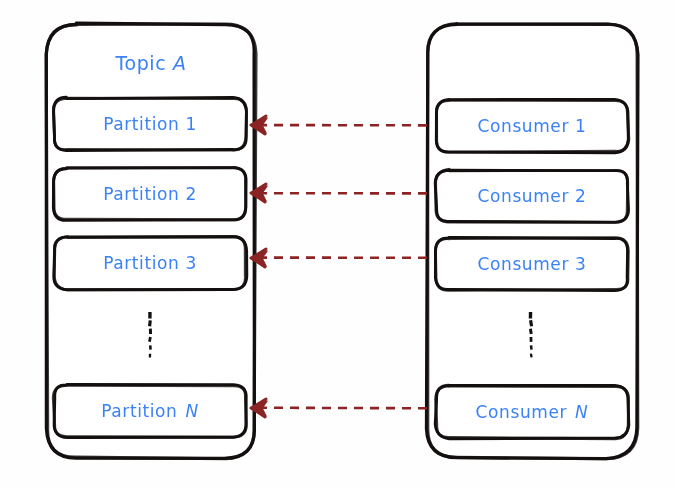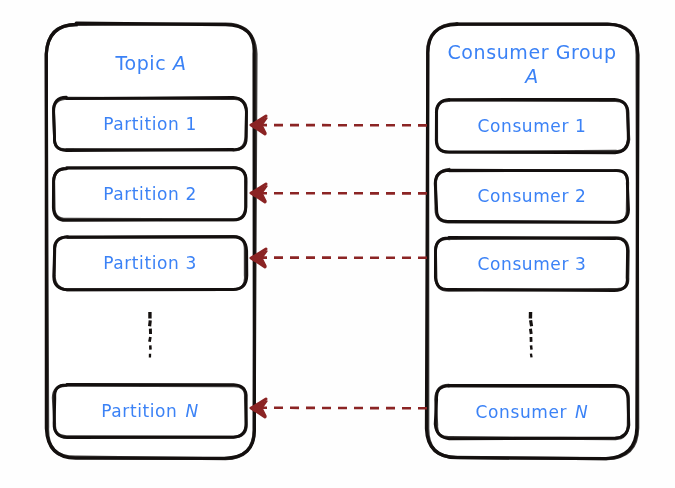--- a/index.html
+++ b/index.html
@@ -135,20 +135,19 @@
         <path d="M 251 408 L 267 401 L 262 408 L 266 416 Z" fill="#8B2424" stroke="#8B2424" stroke-width="1.4" stroke-linejoin="round"></path>
       </g>
     </svg>
 
   <div class="layer" id="txt">
       <div class="label grp-title" style="left: 47px; width: 208px; top: 32px; height: 62px;"><div><span>Topic </span><span class="it">A</span></div></div>
       <div class="label box-label" style="left: 54px; top: 98px; width: 192px; height: 52px;"><span>Partition</span><span> </span><span>1</span></div>
       <div class="label box-label" style="left: 54px; top: 168px; width: 192px; height: 52px;"><span>Partition</span><span> </span><span>2</span></div>
       <div class="label box-label" style="left: 54px; top: 237px; width: 192px; height: 52px;"><span>Partition</span><span> </span><span>3</span></div>
       <div class="label box-label" style="left: 54px; top: 385px; width: 192px; height: 52px;"><span>Partition</span><span> </span><span class="it">N</span></div>
-      <div class="label grp-title" style="left: 427px; width: 210px; top: 32px; height: 64px;"><div>Consumer Group</div><div class="it">A</div></div>
       <div class="label box-label" style="left: 436px; top: 100px; width: 192px; height: 52px;"><span>Consumer</span><span> </span><span>1</span></div>
       <div class="label box-label" style="left: 436px; top: 170px; width: 192px; height: 52px;"><span>Consumer</span><span> </span><span>2</span></div>
       <div class="label box-label" style="left: 436px; top: 238px; width: 192px; height: 52px;"><span>Consumer</span><span> </span><span>3</span></div>
       <div class="label box-label" style="left: 436px; top: 386px; width: 192px; height: 52px;"><span>Consumer</span><span> </span><span class="it">N</span></div>
     </div>
 
 </div>
 
 </body></html>

